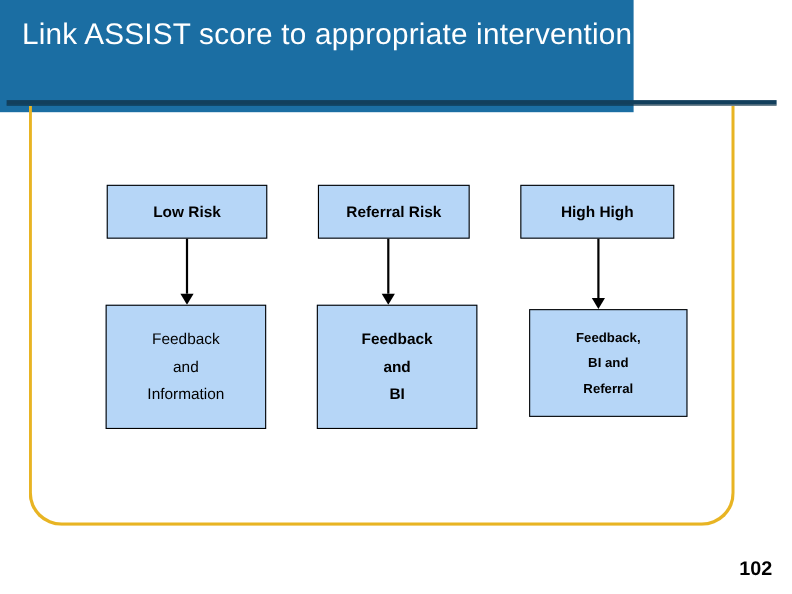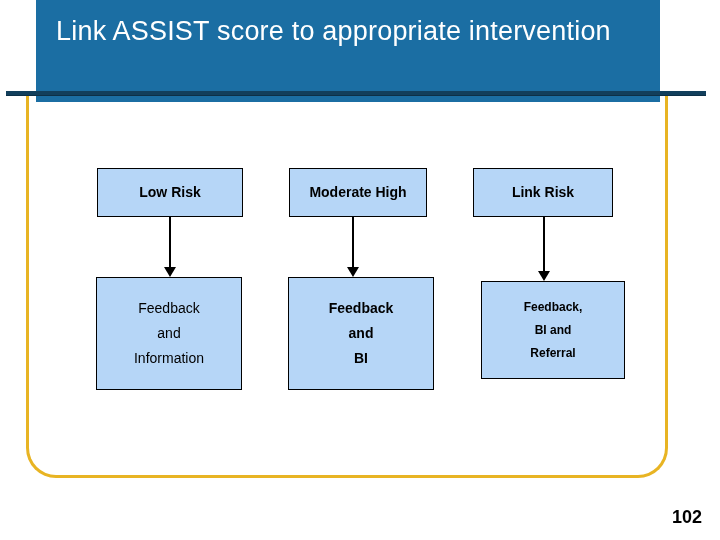--- a/index.html
+++ b/index.html
@@ -13,24 +13,23 @@
     font-family: "Liberation Sans", sans-serif;
     position: relative;
     overflow: hidden;
   }
 
   
   .title-banner {
     position: absolute;
     left: 0;
     top: 0;
-    width: 624px;
+    width: 576px;
     height: 102px;
     background: #1b6ea3;
-    margin-left: 36px;
   }
   .title-banner .title-text {
     position: absolute;
     left: 20px;
     top: 14px;
     width: 600px;
     color: #ffffff;
     font-size: 27px;
     line-height: 34px;
     font-weight: normal;
@@ -155,22 +154,22 @@
 
 <div class="title-banner">
   <div class="title-text">Link ASSIST score to appropriate intervention</div>
 </div>
 <div class="title-rule"></div>
 <div class="title-rule-inner"></div>
 
 <div class="frame"></div>
 
 <div class="box box-low-risk">Low Risk</div>
-<div class="box box-moderate-risk">Moderate High</div>
-<div class="box box-high-risk">Link Risk</div>
+<div class="box box-moderate-risk">Referral Risk</div>
+<div class="box box-high-risk">High High</div>
 
 <div class="arrow arrow-low">
   <div class="shaft"></div>
   <div class="head"></div>
 </div>
 <div class="arrow arrow-moderate">
   <div class="shaft"></div>
   <div class="head"></div>
 </div>
 <div class="arrow arrow-high">

